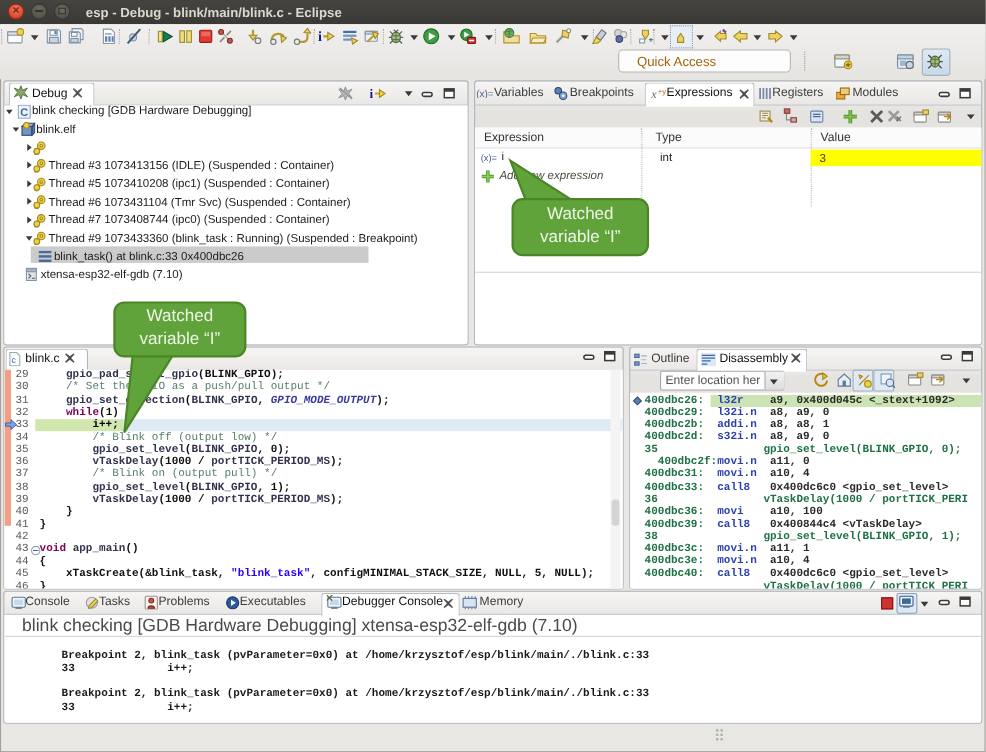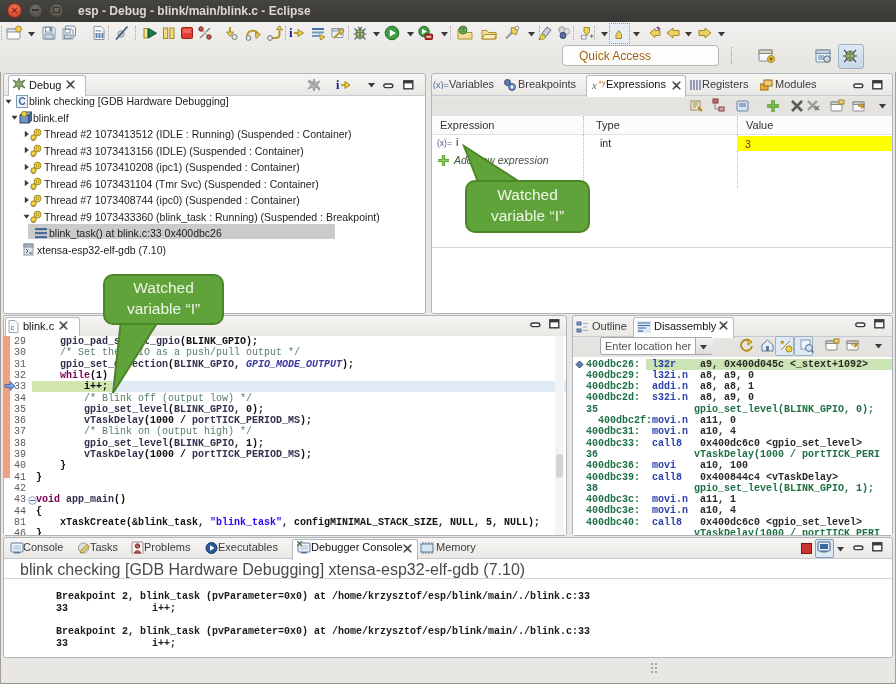--- a/index.html
+++ b/index.html
@@ -279,21 +279,20 @@
 <div class="trow" style="left:30px;top:16.5px;">blink.elf</div>
 <svg class="abs" style="left:20px;top:34.5px;" width="7" height="8" viewBox="0 0 7 8">
       <path d="M1.8,0.8 L5.8,4 L1.8,7.2 Z" fill="#3a3a3a"></path>
     </svg>
 <svg class="abs" style="left:26px;top:32.5px;" width="13" height="13" viewBox="0 0 13 13">
       <circle cx="8.5" cy="4.5" r="3.4" fill="#f2d13e" stroke="#a08a1a"></circle>
       <circle cx="8.5" cy="4.5" r="1.2" fill="#fdf0bb" stroke="#a08a1a"></circle>
       <path d="M3,12.5 c-2,-3 0,-6 3,-5.5 l1,1.5 -1.5,4 z" fill="#e8e8e8" stroke="#888"></path>
       <circle cx="4.5" cy="9.5" r="2.6" fill="#f2d13e" stroke="#a08a1a"></circle>
     </svg>
-<div class="trow" style="left:41px;top:33.0px;">Thread #2 1073413512 (IDLE : Running) (Suspended : Container)</div>
 <svg class="abs" style="left:20px;top:51px;" width="7" height="8" viewBox="0 0 7 8">
       <path d="M1.8,0.8 L5.8,4 L1.8,7.2 Z" fill="#3a3a3a"></path>
     </svg>
 <svg class="abs" style="left:26px;top:49px;" width="13" height="13" viewBox="0 0 13 13">
       <circle cx="8.5" cy="4.5" r="3.4" fill="#f2d13e" stroke="#a08a1a"></circle>
       <circle cx="8.5" cy="4.5" r="1.2" fill="#fdf0bb" stroke="#a08a1a"></circle>
       <path d="M3,12.5 c-2,-3 0,-6 3,-5.5 l1,1.5 -1.5,4 z" fill="#e8e8e8" stroke="#888"></path>
       <circle cx="4.5" cy="9.5" r="2.6" fill="#f2d13e" stroke="#a08a1a"></circle>
     </svg>
 <div class="trow" style="left:41px;top:49.5px;">Thread #3 1073413156 (IDLE) (Suspended : Container)</div>
@@ -485,36 +484,36 @@
 <div class="tl" style="left:32px;top:33.900000000000006px;"><span style="color:#111;font-weight:bold;">    </span><span style="color:#7f0055;font-weight:bold;">while</span><span style="color:#111;font-weight:bold;">(1)</span></div>
 <div class="tl" style="left:10px;top:45.2px;color:#5a5a5a;">33</div>
 <div class="tl" style="left:32px;top:45.2px;"><span style="color:#000;font-weight:bold;">        i++;</span></div>
 <div class="tl" style="left:10px;top:56.5px;color:#5a5a5a;">34</div>
 <div class="tl" style="left:32px;top:56.5px;"><span style="color:#111;font-weight:bold;">        </span><span style="color:#577f6a;">/* Blink off (output low) */</span></div>
 <div class="tl" style="left:10px;top:67.80000000000001px;color:#5a5a5a;">35</div>
 <div class="tl" style="left:32px;top:67.80000000000001px;"><span style="color:#111;font-weight:bold;">        </span><span style="color:#32324e;font-weight:bold;">gpio_set_level</span><span style="color:#111;font-weight:bold;">(</span><span style="color:#32324e;font-weight:bold;">BLINK_GPIO</span><span style="color:#111;font-weight:bold;">, 0);</span></div>
 <div class="tl" style="left:10px;top:79.10000000000001px;color:#5a5a5a;">36</div>
 <div class="tl" style="left:32px;top:79.10000000000001px;"><span style="color:#111;font-weight:bold;">        </span><span style="color:#32324e;font-weight:bold;">vTaskDelay</span><span style="color:#111;font-weight:bold;">(1000 / </span><span style="color:#32324e;font-weight:bold;">portTICK_PERIOD_MS</span><span style="color:#111;font-weight:bold;">);</span></div>
 <div class="tl" style="left:10px;top:90.4px;color:#5a5a5a;">37</div>
-<div class="tl" style="left:32px;top:90.4px;"><span style="color:#111;font-weight:bold;">        </span><span style="color:#577f6a;">/* Blink on (output high) */</span></div>
+<div class="tl" style="left:32px;top:90.4px;"><span style="color:#111;font-weight:bold;">        </span><span style="color:#577f6a;">/* Blink on (output pull) */</span></div>
 <div class="tl" style="left:10px;top:101.7px;color:#5a5a5a;">38</div>
 <div class="tl" style="left:32px;top:101.7px;"><span style="color:#111;font-weight:bold;">        </span><span style="color:#32324e;font-weight:bold;">gpio_set_level</span><span style="color:#111;font-weight:bold;">(</span><span style="color:#32324e;font-weight:bold;">BLINK_GPIO</span><span style="color:#111;font-weight:bold;">, 1);</span></div>
 <div class="tl" style="left:10px;top:113.0px;color:#5a5a5a;">39</div>
 <div class="tl" style="left:32px;top:113.0px;"><span style="color:#111;font-weight:bold;">        </span><span style="color:#32324e;font-weight:bold;">vTaskDelay</span><span style="color:#111;font-weight:bold;">(1000 / </span><span style="color:#32324e;font-weight:bold;">portTICK_PERIOD_MS</span><span style="color:#111;font-weight:bold;">);</span></div>
 <div class="tl" style="left:10px;top:124.30000000000001px;color:#5a5a5a;">40</div>
 <div class="tl" style="left:32px;top:124.30000000000001px;"><span style="color:#111;font-weight:bold;">    }</span></div>
 <div class="tl" style="left:10px;top:135.60000000000002px;color:#5a5a5a;">41</div>
 <div class="tl" style="left:32px;top:135.60000000000002px;"><span style="color:#111;font-weight:bold;">}</span></div>
 <div class="tl" style="left:10px;top:146.9px;color:#5a5a5a;">42</div>
 <div class="tl" style="left:32px;top:146.9px;"><span style="color:#111;font-weight:bold;"></span></div>
 <div class="tl" style="left:10px;top:158.20000000000002px;color:#5a5a5a;">43</div>
 <div class="tl" style="left:32px;top:158.20000000000002px;"><span style="color:#7f0055;font-weight:bold;">void</span><span style="color:#111;font-weight:bold;"> </span><span style="color:#32324e;font-weight:bold;">app_main</span><span style="color:#111;font-weight:bold;">()</span></div>
 <div class="tl" style="left:10px;top:169.5px;color:#5a5a5a;">44</div>
 <div class="tl" style="left:32px;top:169.5px;"><span style="color:#111;font-weight:bold;">{</span></div>
-<div class="tl" style="left:10px;top:180.8px;color:#5a5a5a;">81</div>
+<div class="tl" style="left:10px;top:180.8px;color:#5a5a5a;">45</div>
 <div class="tl" style="left:32px;top:180.8px;"><span style="color:#111;font-weight:bold;">    xTaskCreate(&amp;blink_task, </span><span style="color:#2a00ff;font-weight:bold;">"blink_task"</span><span style="color:#111;font-weight:bold;">, configMINIMAL_STACK_SIZE, NULL, 5, NULL);</span></div>
 <div class="tl" style="left:10px;top:192.10000000000002px;color:#5a5a5a;">46</div>
 <div class="tl" style="left:32px;top:192.10000000000002px;"><span style="color:#111;font-weight:bold;">}</span></div>
 <svg class="abs" style="left:24px;top:160.20000000000002px;" width="9" height="9" viewBox="0 0 9 9">
       <circle cx="4.5" cy="4.5" r="3.8" fill="#fff" stroke="#8aa0b8"></circle>
       <path d="M2,4.5 h5" stroke="#4a6a9a"></path>
     </svg>
 <svg class="abs" style="left:0px;top:44.2px;" width="12" height="12" viewBox="0 0 12 12">
       <path d="M1,4.5 h5 v-3 l5,4.5 -5,4.5 v-3 h-5 z" fill="#7aa0e8" stroke="#3a5a9a" stroke-width="0.8"></path>
     </svg>

